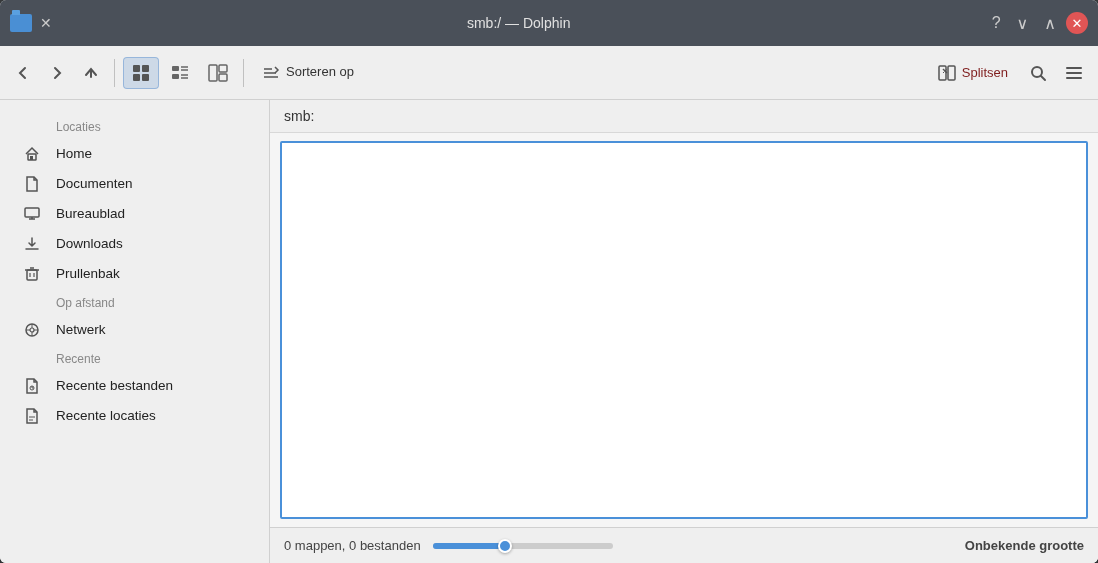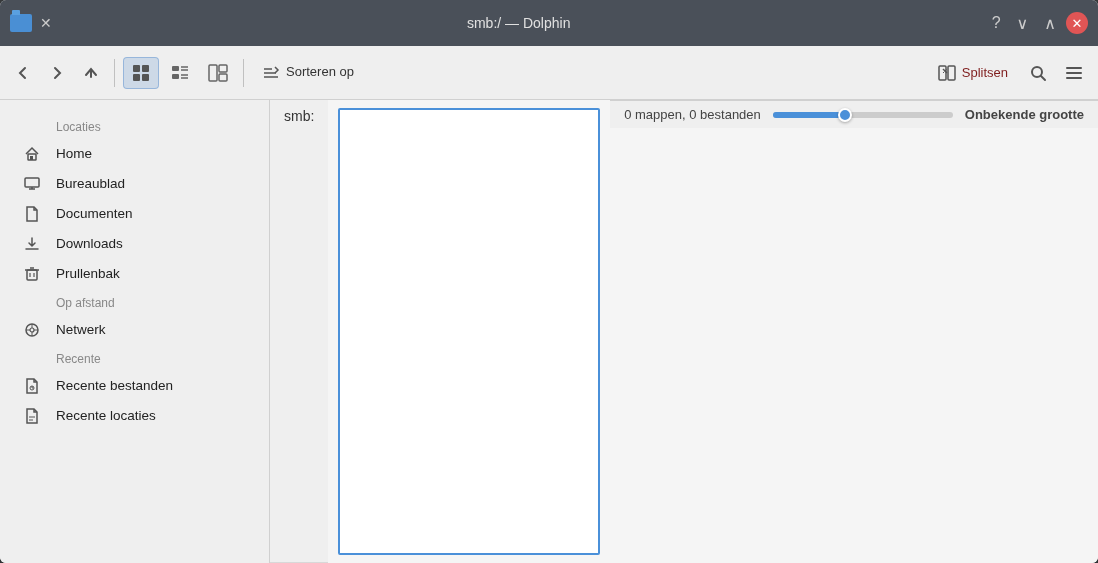--- a/index.html
+++ b/index.html
@@ -191,40 +191,41 @@
       width: 20px;
       text-align: center;
       color: #555;
       flex-shrink: 0;
     }
 
     
     .content-area {
       flex: 1;
       display: flex;
+      flex-direction: column;
       background: #f5f5f5;
     }
     .path-bar {
       padding: 8px 14px;
       font-size: 14px;
       font-weight: 500;
       color: #333;
       background: #efefef;
       border-bottom: 1px solid #d8d8d8;
     }
     .content-view {
       flex: 1;
       background: white;
       margin: 8px 10px;
       border: 2px solid #4a90d9;
       border-radius: 2px;
       overflow: hidden;
     }
     .statusbar {
-      height: 28px;
+      height: 36px;
       display: flex;
       align-items: center;
       padding: 12px 14px;
       background: #efefef;
       border-top: 1px solid #d0d0d0;
       gap: 12px;
       flex-shrink: 0;
     }
     .statusbar-text {
       font-size: 13px;
@@ -379,35 +380,35 @@
               <path d="M2 8L8 2l6 6" fill="none" stroke="#555" stroke-width="1.5"></path>
               <rect x="4" y="8" width="8" height="6" rx="0.5" fill="none" stroke="#555" stroke-width="1.5"></rect>
               <rect x="6" y="10" width="3" height="4" fill="#555"></rect>
             </svg>
         </span>
         <span>Home</span>
       </div>
       <div class="sidebar-item">
         <span class="sidebar-item-icon">
           <svg width="16" height="16" viewBox="0 0 16 16">
+              <path d="M3 1h7l3 3v11H3z" fill="none" stroke="#555" stroke-width="1.5"></path>
+              <path d="M10 1v3h3" fill="none" stroke="#555" stroke-width="1.5"></path>
+            </svg>
+        </span>
+        <span>Documenten</span>
+      </div>
+      <div class="sidebar-item">
+        <span class="sidebar-item-icon">
+          <svg width="16" height="16" viewBox="0 0 16 16">
               <rect x="1" y="2" width="14" height="9" rx="1" fill="none" stroke="#555" stroke-width="1.5"></rect>
               <line x1="5" y1="13" x2="11" y2="13" stroke="#555" stroke-width="1.5"></line>
               <line x1="8" y1="11" x2="8" y2="13" stroke="#555" stroke-width="1.5"></line>
             </svg>
         </span>
         <span>Bureaublad</span>
-      </div>
-      <div class="sidebar-item">
-        <span class="sidebar-item-icon">
-          <svg width="16" height="16" viewBox="0 0 16 16">
-              <path d="M3 1h7l3 3v11H3z" fill="none" stroke="#555" stroke-width="1.5"></path>
-              <path d="M10 1v3h3" fill="none" stroke="#555" stroke-width="1.5"></path>
-            </svg>
-        </span>
-        <span>Documenten</span>
       </div>
       <div class="sidebar-item">
         <span class="sidebar-item-icon">
           <svg width="16" height="16" viewBox="0 0 16 16">
               <path d="M8 2v8M5 7l3 3 3-3" fill="none" stroke="#555" stroke-width="1.5" stroke-linecap="round"></path>
               <line x1="2" y1="13" x2="14" y2="13" stroke="#555" stroke-width="1.5" stroke-linecap="round"></line>
             </svg>
         </span>
         <span>Downloads</span>
       </div>

